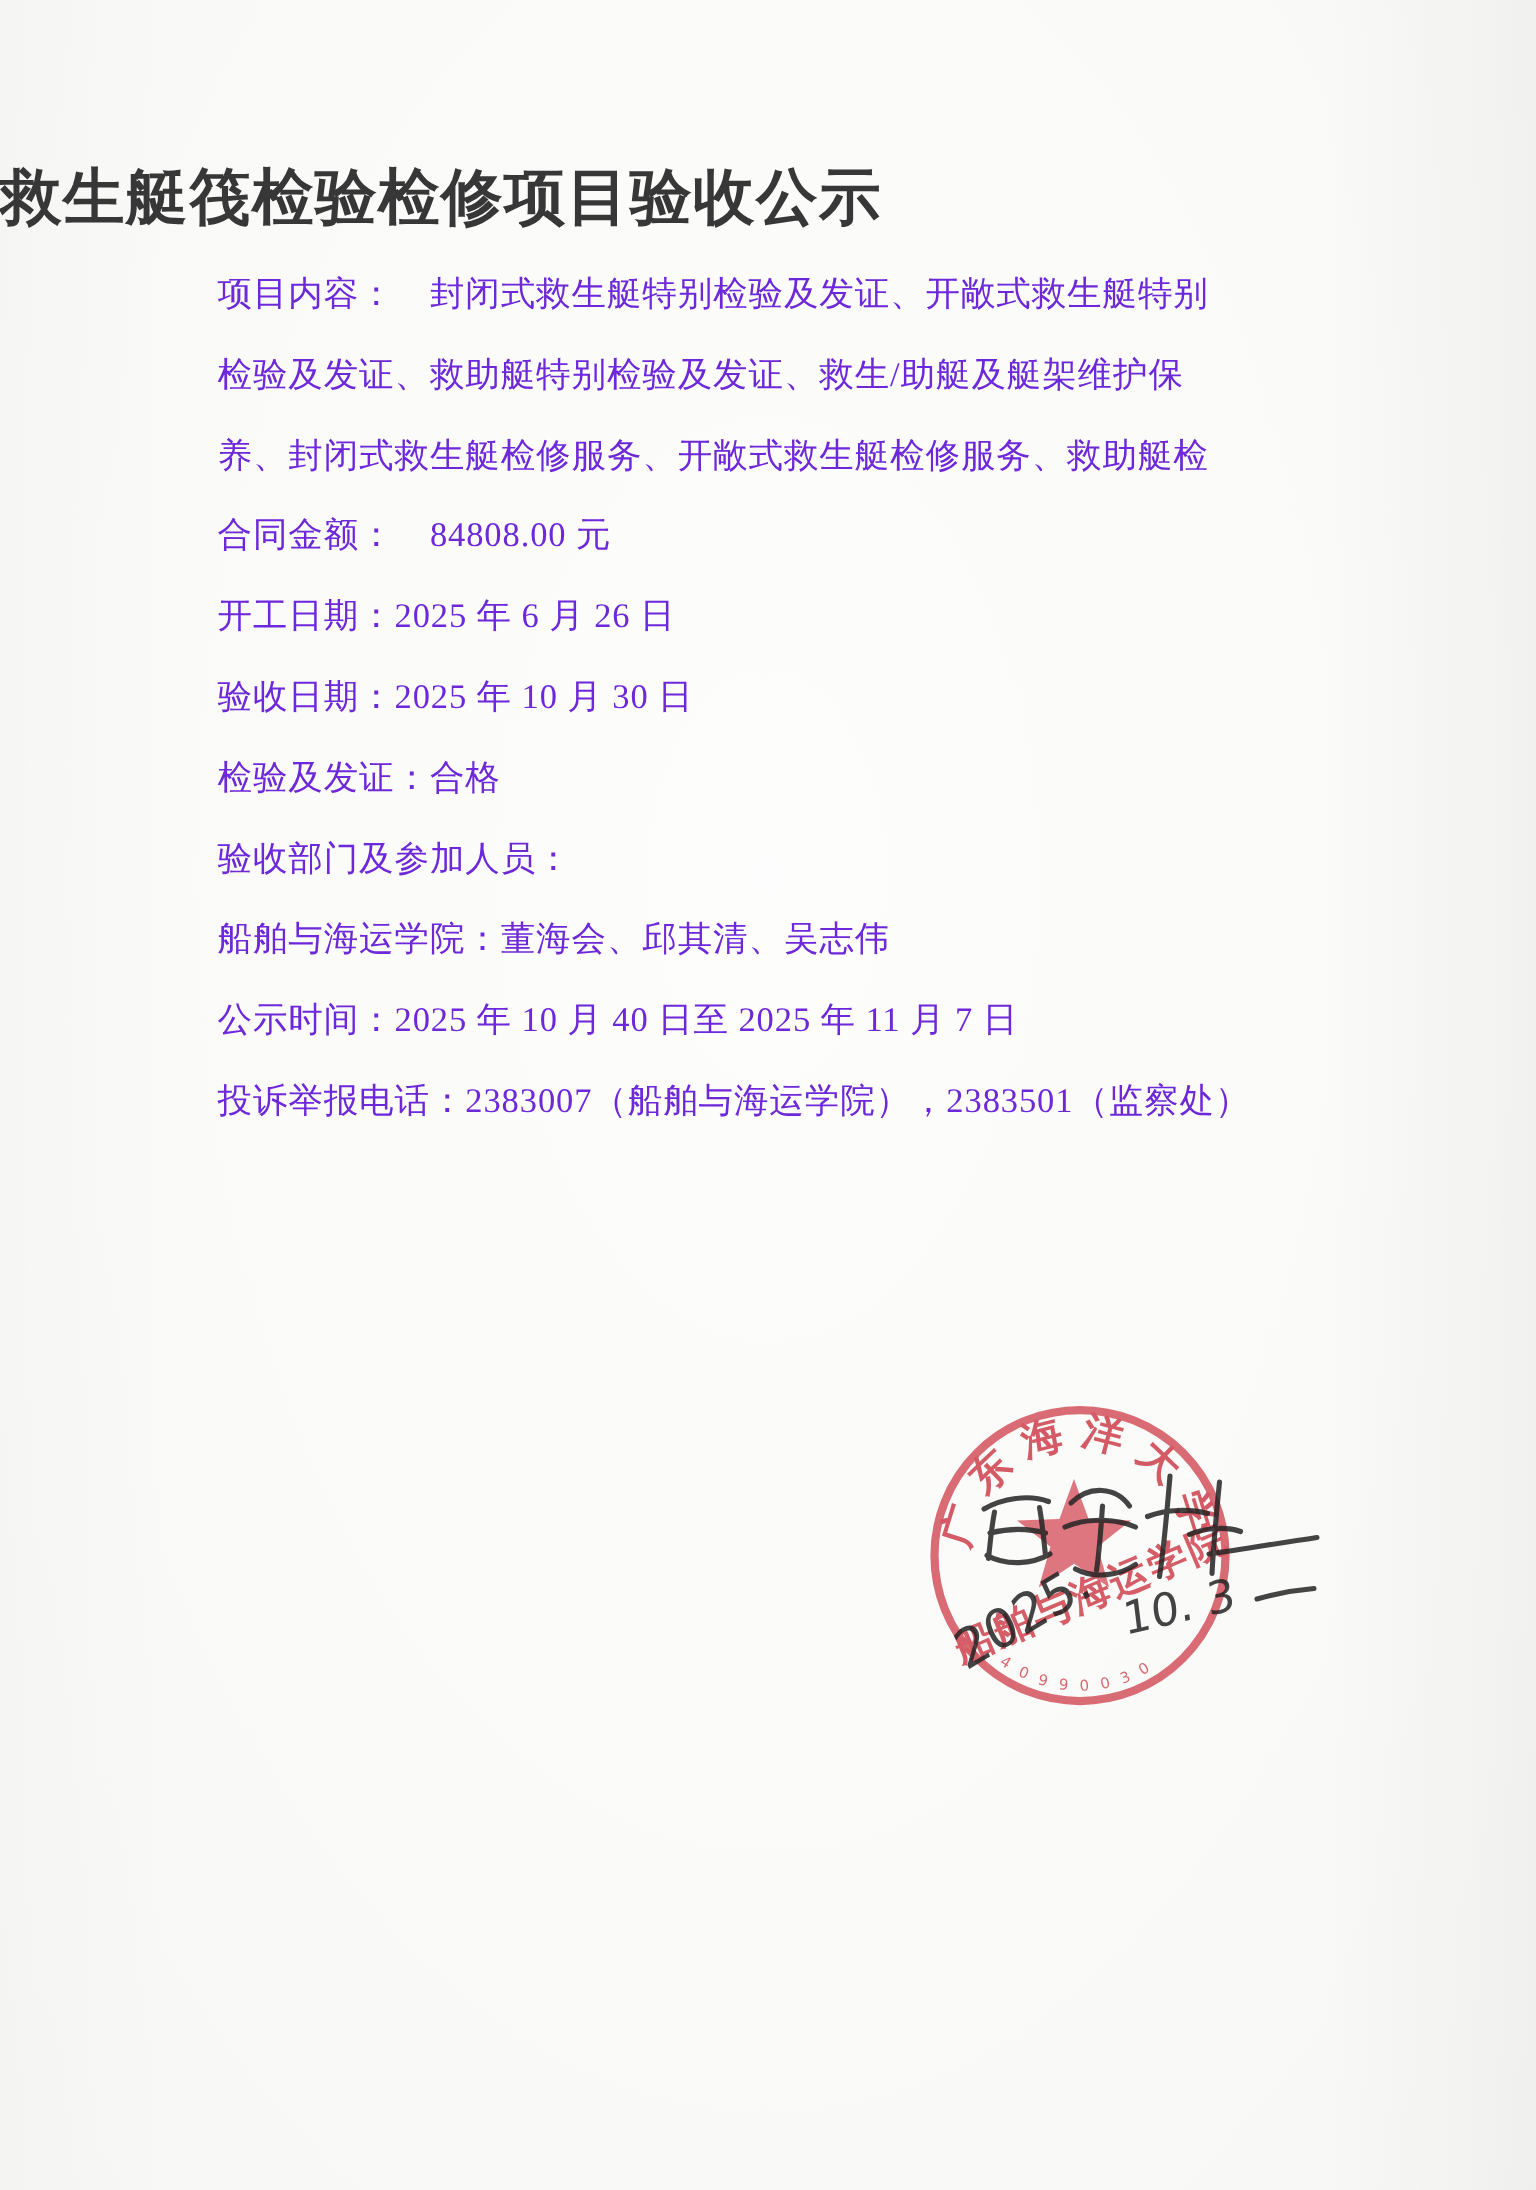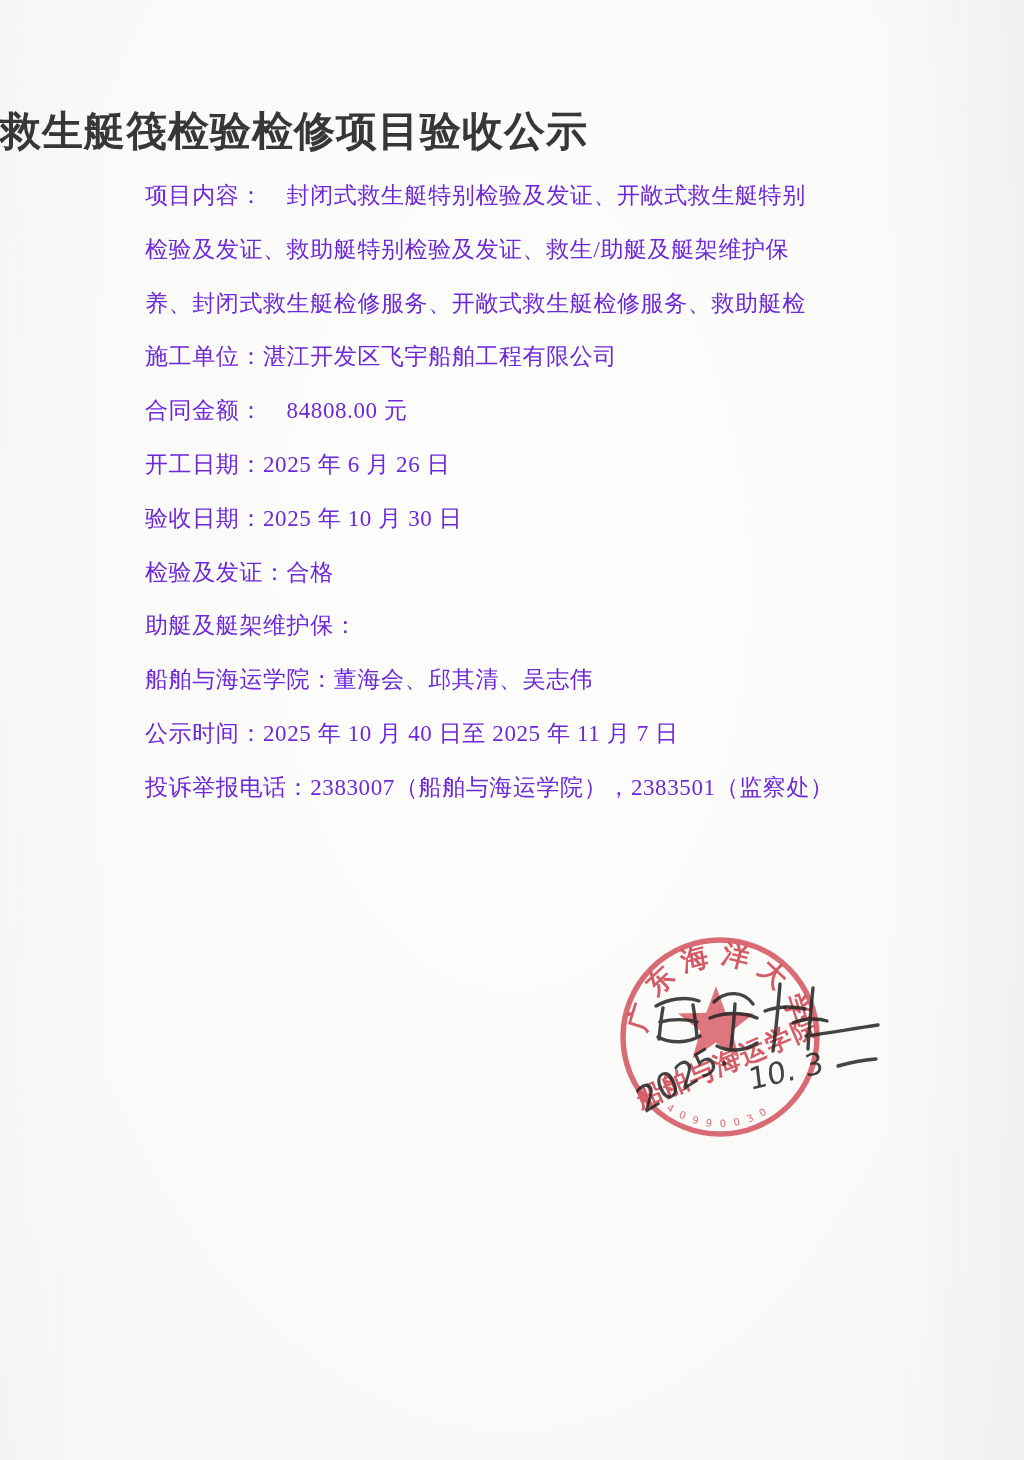--- a/index.html
+++ b/index.html
@@ -56,26 +56,25 @@
 <body>
 
 <div class="scan-tint"></div>
 
 <h1 class="doc-title">救生艇筏检验检修项目验收公示</h1>
 
 <div class="doc-body">
   <div class="doc-line">项目内容：　封闭式救生艇特别检验及发证、开敞式救生艇特别</div>
   <div class="doc-line">检验及发证、救助艇特别检验及发证、救生/助艇及艇架维护保</div>
   <div class="doc-line">养、封闭式救生艇检修服务、开敞式救生艇检修服务、救助艇检</div>
-  <div class="doc-line">施工单位：湛江开发区飞宇船舶工程有限公司</div>
   <div class="doc-line">合同金额：　84808.00 元</div>
   <div class="doc-line">开工日期：2025 年 6 月 26 日</div>
   <div class="doc-line">验收日期：2025 年 10 月 30 日</div>
   <div class="doc-line">检验及发证：合格</div>
-  <div class="doc-line">助艇及艇架维护保：</div>
+  <div class="doc-line">验收部门及参加人员：</div>
   <div class="doc-line">船舶与海运学院：董海会、邱其清、吴志伟</div>
   <div class="doc-line">公示时间：2025 年 10 月 40 日至 2025 年 11 月 7 日</div>
   <div class="doc-line">投诉举报电话：2383007（船舶与海运学院），2383501（监察处）</div>
 </div>
 
 <div class="stamp-wrap">
   <svg width="302" height="244" viewBox="0 0 302 244" xmlns="http://www.w3.org/2000/svg">
 
     <g opacity="0.88">
       <circle cx="122" cy="119" r="97" fill="none" stroke="#d14a55" stroke-width="5.5" opacity="0.92"></circle>

